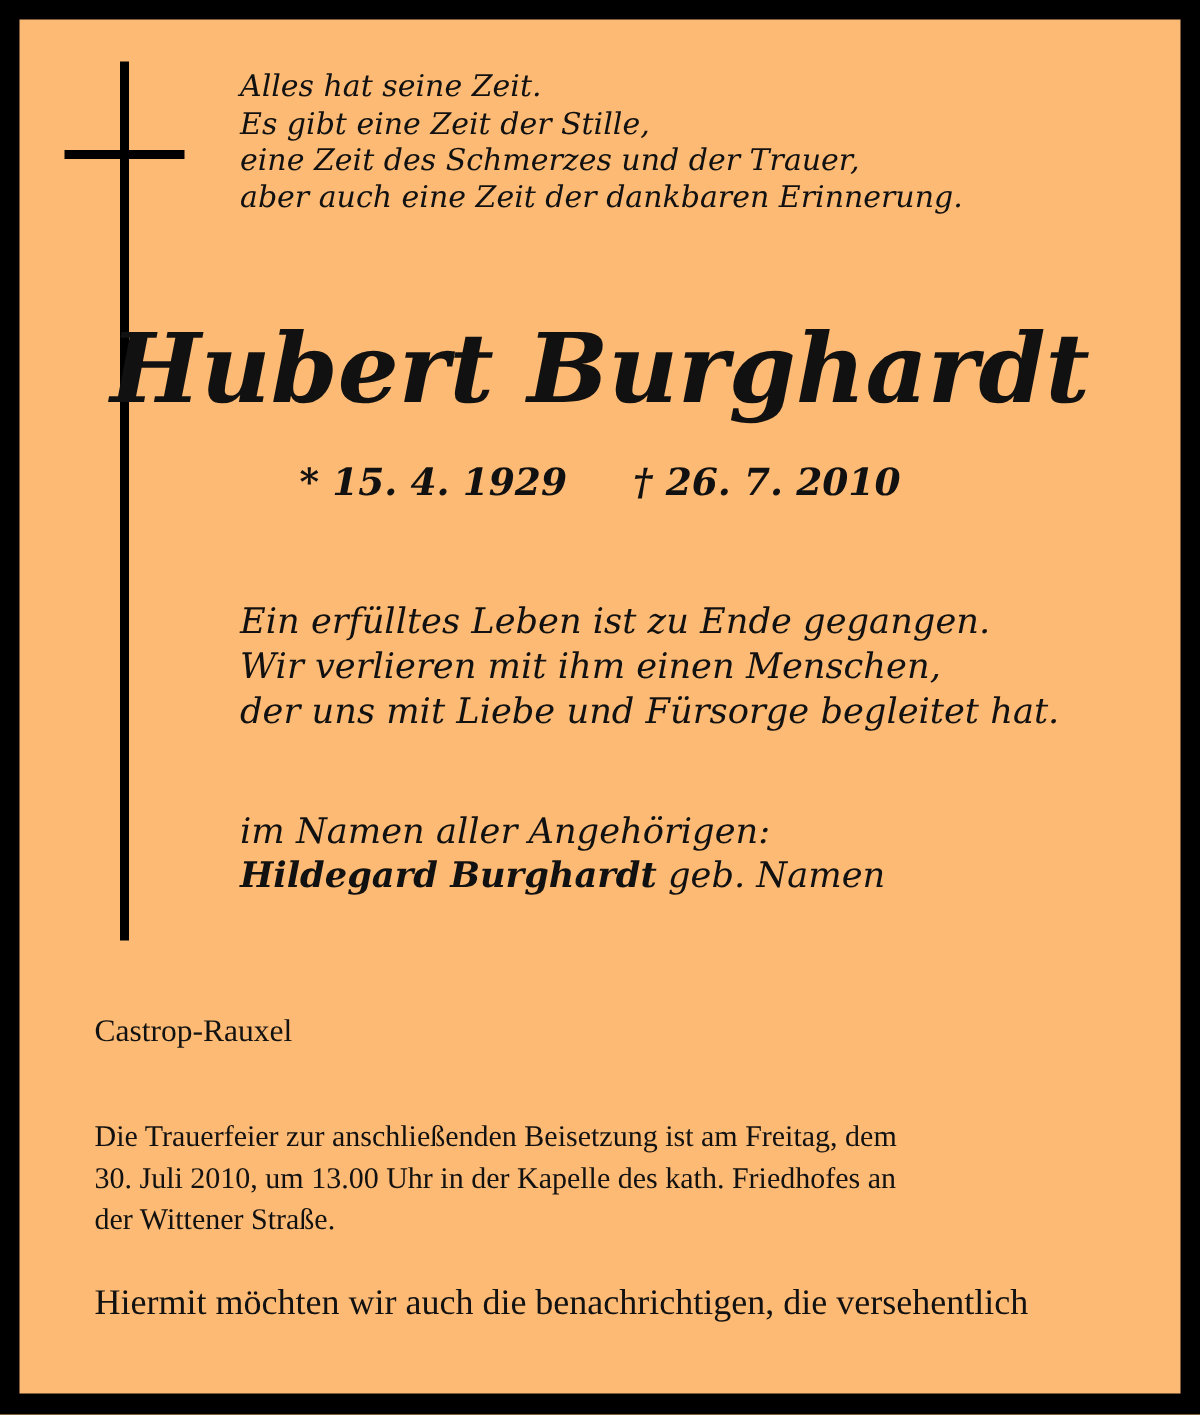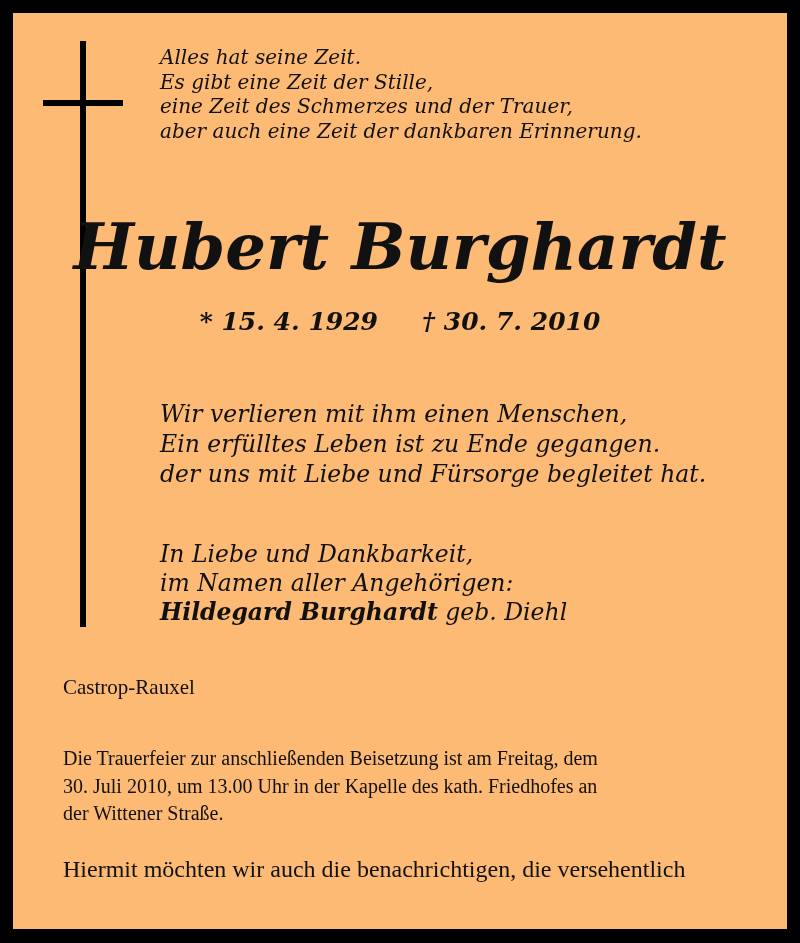--- a/index.html
+++ b/index.html
@@ -32,33 +32,32 @@
   <div class="motto serif">
     <span class="line">Alles hat seine Zeit.</span>
     <span class="line">Es gibt eine Zeit der Stille,</span>
     <span class="line">eine Zeit des Schmerzes und der Trauer,</span>
     <span class="line">aber auch eine Zeit der dankbaren Erinnerung.</span>
   </div>
 
   <div class="name serif">Hubert Burghardt</div>
 
   <div class="dates serif">
-    <span>* 15. 4. 1929</span><span class="gap"></span><span>† 30. 7. 2010</span>
+    <span>* 15. 4. 1929</span><span class="gap"></span><span>† 26. 7. 2010</span>
   </div>
 
   <div class="tribute serif">
+    <span class="line">Ein erfülltes Leben ist zu Ende gegangen.</span>
     <span class="line">Wir verlieren mit ihm einen Menschen,</span>
-    <span class="line">Ein erfülltes Leben ist zu Ende gegangen.</span>
     <span class="line">der uns mit Liebe und Fürsorge begleitet hat.</span>
   </div>
 
   <div class="signoff serif">
-    <span class="line">In Liebe und Dankbarkeit,</span>
     <span class="line">im Namen aller Angehörigen:</span>
-    <span class="line"><b>Hildegard Burghardt</b><span> geb. Diehl</span></span>
+    <span class="line"><b>Hildegard Burghardt</b><span> geb. Namen</span></span>
   </div>
 
   <div class="city lib">Castrop-Rauxel</div>
 
   <div class="notice lib">
     <span class="line">Die Trauerfeier zur anschließenden Beisetzung ist am Freitag, dem</span>
     <span class="line">30. Juli 2010, um 13.00 Uhr in der Kapelle des kath. Friedhofes an</span>
     <span class="line">der Wittener Straße.</span>
   </div>
 

